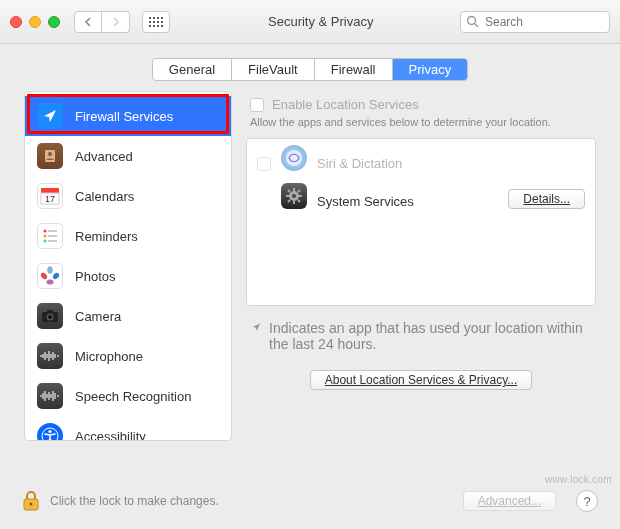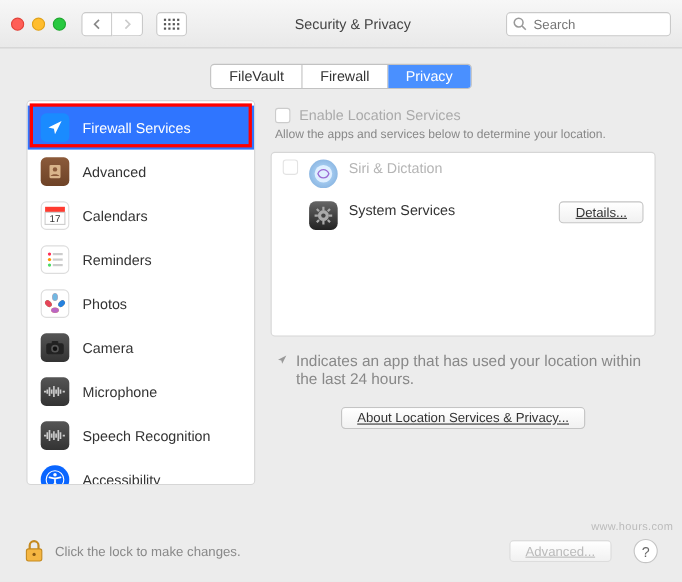--- a/index.html
+++ b/index.html
@@ -69,21 +69,21 @@
     flex:1;height:350px;
     display:flex;flex-direction:column;
   }
   .toprow{display:flex;align-items:center;gap:8px;padding:6px 4px 2px;color:#aaa;}
   .cb{width:14px;height:14px;border:1px solid #ccc;border-radius:3px;background:#fff;}
   .desc{font-size:11px;color:#888;padding:2px 4px 10px;}
   .listbox{
     background:#fff;border:1px solid #d6d6d6;border-radius:4px;
     height:168px;overflow:hidden;
   }
-  .lrow{display:flex;align-items:flex-start;gap:10px;padding:6px 10px;}
+  .lrow{display:flex;align-items:flex-end;gap:10px;padding:6px 10px;}
   .lrow.dis{color:#b5b5b5;}
   .lrow .licn{width:26px;height:26px;border-radius:50%;display:flex;align-items:center;justify-content:center;}
   .detbtn, .aboutbtn, .advbtn{
     background:linear-gradient(#fff,#f1f1f1);border:1px solid #c4c4c4;border-radius:4px;
     padding:2px 14px;font-size:12px;color:#333;text-decoration:underline;
   }
   .lrow .detbtn{margin-left:auto;}
   .note{display:flex;gap:8px;font-size:14px;color:#888;padding:14px 6px;align-items:flex-start;}
   .note .arrow{color:#999;margin-top:1px;}
   .aboutrow{display:flex;justify-content:center;padding-top:4px;}
@@ -142,20 +142,21 @@
     <svg class="search-icon" width="13" height="13" viewBox="0 0 13 13">
       <circle cx="5.5" cy="5.5" r="4" stroke="#999" stroke-width="1.4" fill="none"></circle>
         <line x1="8.5" y1="8.5" x2="12" y2="12" stroke="#999" stroke-width="1.4"></line>
     </svg>
     <input class="search" placeholder="Search" style="">
   </div>
 </div>
 
 <div class="tabrow">
   <div class="tabseg">
+    <div class="tab">General</div>
     <div class="tab">FileVault</div>
     <div class="tab">Firewall</div>
     <div class="tab active">Privacy</div>
   </div>
 </div>
 
 <div class="main">
 
   <div class="sidebar">
     <div class="hl-red"></div>
@@ -327,13 +328,13 @@
   <svg class="lockicn" viewBox="0 0 18 22">
     <rect x="2" y="9" width="14" height="11" rx="2" fill="#f5b642" stroke="#c58a1f"></rect>
     <path d="M5 9V6a4 4 0 0 1 8 0v3" fill="none" stroke="#c58a1f" stroke-width="2"></path>
     <circle cx="9" cy="14" r="1.5" fill="#8a5a12"></circle>
   </svg>
   <span class="foot-text">Click the lock to make changes.</span>
   <button class="advbtn">Advanced...</button>
   <div class="helpbtn">?</div>
 </div>
 
-<div class="watermark">www.hours.com</div>
+<div class="watermark">www.lock.com</div>
 
 </body></html>

